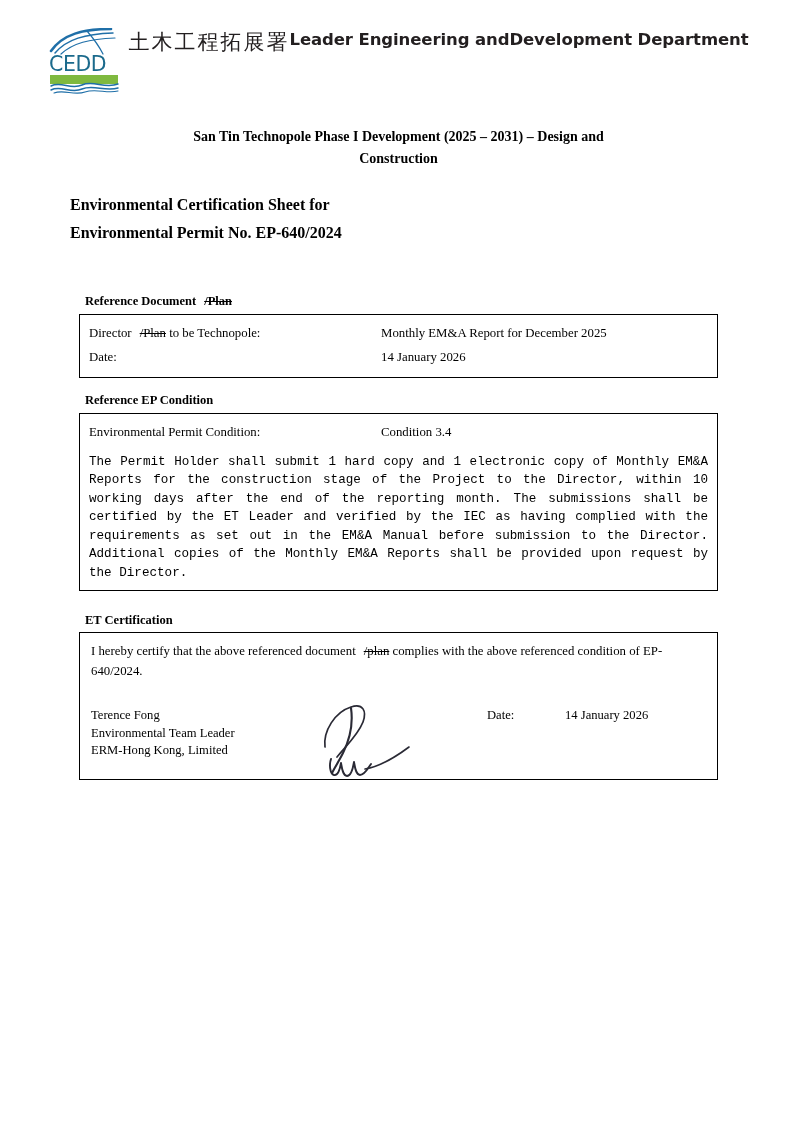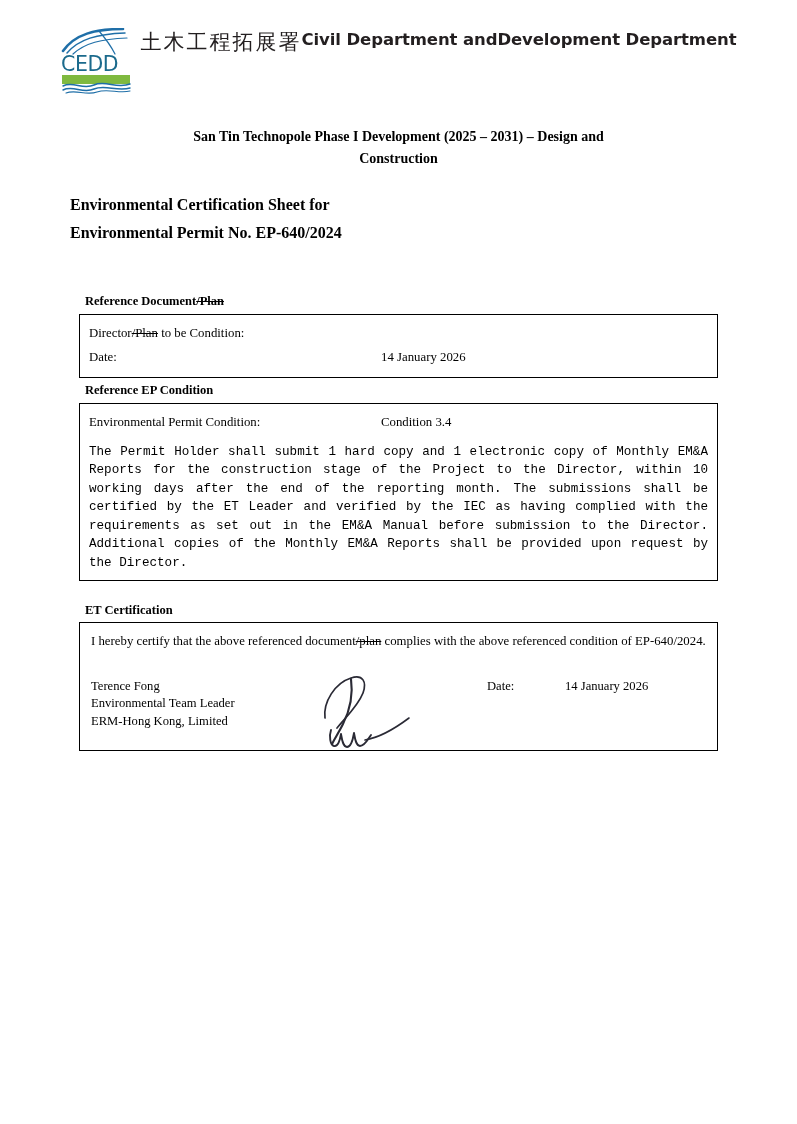--- a/index.html
+++ b/index.html
@@ -79,21 +79,21 @@
     padding: 0 79px 0 79px;
     box-sizing: border-box;
   }
   .section-heading {
     font-weight: bold;
     font-size: 12.5px;
     margin: 0 0 4px 6px;
     line-height: 1.3;
   }
   .sec-ref-doc  { margin-top: 46px; }
-  .sec-ref-cond { margin-top: 4px; }
+  .sec-ref-cond { margin-top: 14px; }
   .sec-et-cert  { margin-top: 21px; font-family: Liberation Serif, serif; }
 
   .box {
     border: 1.2px solid #000000;
     box-sizing: border-box;
     padding: 7px 9px 8px 9px;
   }
 
   
   .kv-row {
@@ -102,21 +102,21 @@
     line-height: 1.4;
     padding: 3px 0 3px 0;
   }
   .kv-key {
     width: 292px;
     flex: none;
   }
   .kv-key-narrow { width: 292px; }
   .kv-val { flex: 1; }
 
-  .strike { text-decoration: line-through; }
+  .strike { text-decoration: line-through; padding-left: 8px; }
 
   .cond-para {
     font-size: 12.6px;
     line-height: 1.47;
     text-align: justify;
     margin-top: 8px;
     hyphens: none;
     font-family: Liberation Mono, monospace;
   }
 
@@ -181,21 +181,21 @@
         <g fill="none" stroke="#1f6fa8" stroke-width="1.5" stroke-linecap="round">
           <path d="M2 58 C 12 53, 22 62, 33 57 C 44 52, 56 61, 69 56"></path>
           <path d="M2 62 C 12 57, 22 66, 33 61 C 44 56, 56 64, 69 60"></path>
           <path d="M5 65 C 15 61, 25 68, 36 64 C 47 60, 58 66, 69 63" stroke-width="1.1"></path>
         </g>
       </svg>
     </div>
 
     <div class="logo-text">
       <div class="logo-cn">土木工程拓展署</div>
-      <div class="logo-en">Civil Department and</div>
+      <div class="logo-en">Leader Engineering and</div>
       <div class="logo-en">Development Department</div>
     </div>
 
   </div>
 </div>
 
 <div class="doc-title">
   <div>San Tin Technopole Phase I Development (2025 – 2031) – Design and</div>
   <div>Construction</div>
 </div>
@@ -207,22 +207,23 @@
 
 <div class="sheet">
 
   <div class="section-heading sec-ref-doc">
     <span>Reference Document</span><span class="strike">/Plan</span>
   </div>
 
   <div class="box">
     <div class="kv-row">
       <div class="kv-key">
-        <span>Director</span><span class="strike">/Plan</span><span> to be Condition:</span>
-      </div>
+        <span>Director</span><span class="strike">/Plan</span><span> to be Technopole:</span>
+      </div>
+      <div class="kv-val">Monthly EM&amp;A Report for December 2025</div>
     </div>
 
     <div class="kv-row">
       <div class="kv-key">Date:</div>
       <div class="kv-val">14 January 2026</div>
     </div>
   </div>
 
   <div class="section-heading sec-ref-cond">Reference EP Condition</div>
 

